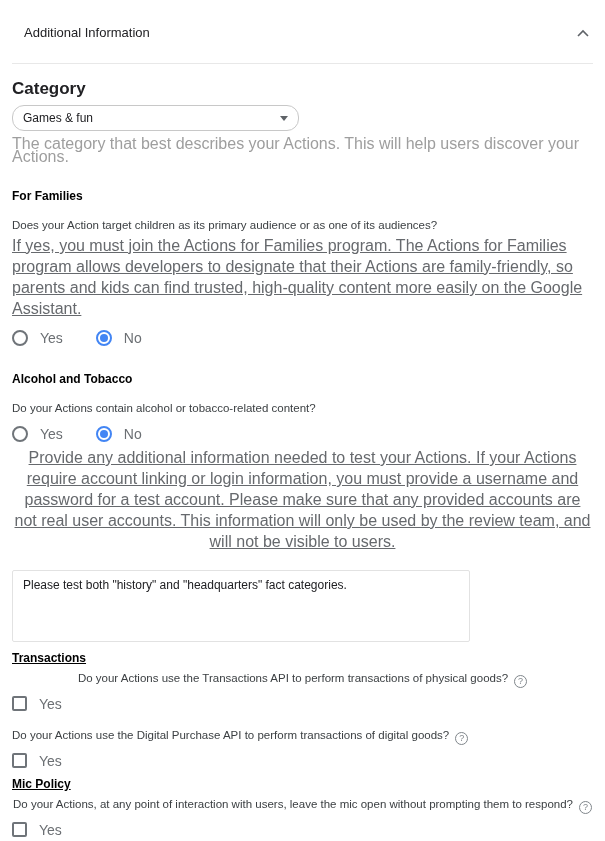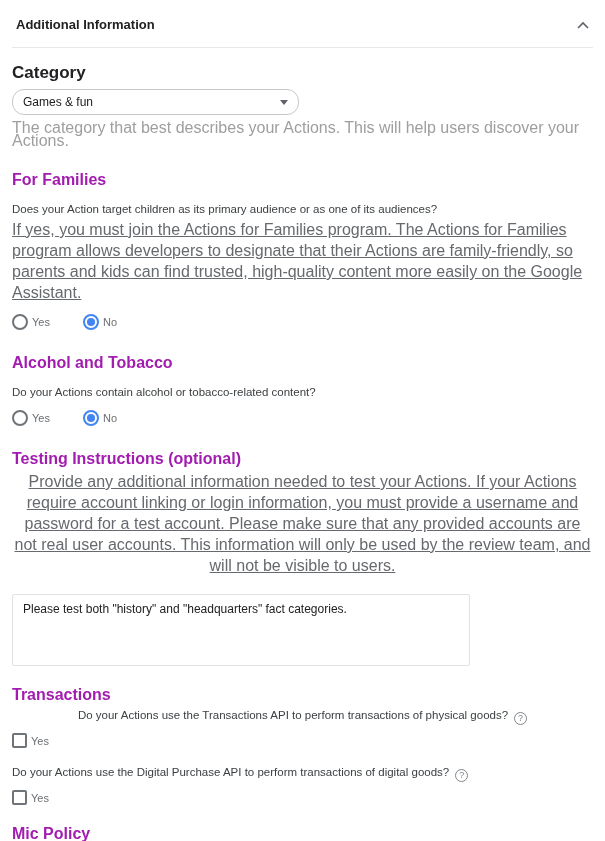--- a/index.html
+++ b/index.html
@@ -16,24 +16,24 @@
   .panel { padding: 0 12px; }
 
   .panel-header {
     display: flex;
     justify-content: space-between;
     align-items: center;
     padding: 13px 0 10px;
     border-bottom: 1px solid #e8e8e8;
   }
   .panel-title {
-    margin: 4px;
+    margin: 12px;
     font-size: 13px;
     line-height: 16px;
-    font-weight: 700;
+    font-weight: 400;
     color: #212124;
   }
   .collapse-btn {
     background: none;
     border: none;
     padding: 2px 4px;
     cursor: pointer;
     display: flex;
     align-items: center;
   }
@@ -69,26 +69,26 @@
 
   .helper {
     margin: 6px 0 0;
     font-size: 16px;
     line-height: 13px;
     color: #9e9e9e;
   }
 
   .section-title {
     margin: 26px 0 0;
-    font-size: 16px;
+    font-size: 12px;
     line-height: 14px;
     font-weight: 700;
-    color: #a21caf;
-  }
-  .section-title.tight { margin-top: 22px; }
+    color: #000000;
+  }
+  .section-title.tight { margin-top: 9px; text-decoration: underline; }
 
   .question {
     margin: 15px 0 0;
     font-size: 11.5px;
     line-height: 14px;
     color: #3c4043;
     max-width: 581px;
   }
   .question.small-gap { margin-top: 6px; text-align: center; }
   .question.q2-gap { margin-top: 17px; }
@@ -121,22 +121,22 @@
   .radio.checked { border-color: #4285f4; }
   .radio.checked::after {
     content: "";
     position: absolute;
     left: 2px; top: 2px;
     width: 8px; height: 8px;
     border-radius: 50%;
     background: #4285f4;
   }
   .radio-label, .checkbox-label {
-    margin-left: 4px;
-    font-size: 11px;
+    margin-left: 12px;
+    font-size: 14px;
     color: #6b6f73;
   }
 
   .testing-textarea {
     display: block;
     margin-top: 18px;
     width: 458px;
     height: 72px;
     border: 1px solid #e2e2e2;
     border-radius: 2px;
@@ -228,21 +228,20 @@
         <span class="radio-label">Yes</span>
       </label>
       <label class="radio-option">
         <span class="radio checked"></span>
         <span class="radio-label">No</span>
       </label>
     </div>
   </section>
 
   <section>
-    <h2 class="section-title">Testing Instructions (optional)</h2>
     <p class="description standalone">Provide any additional information needed to test your Actions. If your Actions require account linking or login information, you must provide a username and password for a test account. Please make sure that any provided accounts are not real user accounts. This information will only be used by the review team, and will not be visible to users.</p>
     <textarea class="testing-textarea" spellcheck="false" style="">Please test both "history" and "headquarters" fact categories.</textarea>
   </section>
 
   <section>
     <h2 class="section-title tight">Transactions</h2>
 
     <p class="question small-gap"><span>Do your Actions use the Transactions API to perform transactions of physical goods?</span><span class="help-icon">?</span></p>
     <label class="checkbox-option">
       <span class="checkbox"></span>
@@ -251,19 +250,20 @@
 
     <p class="question q2-gap"><span>Do your Actions use the Digital Purchase API to perform transactions of digital goods?</span><span class="help-icon">?</span></p>
     <label class="checkbox-option">
       <span class="checkbox"></span>
       <span class="checkbox-label">Yes</span>
     </label>
   </section>
 
   <section>
     <h2 class="section-title tight">Mic Policy</h2>
+    <p class="question small-gap"><span>Do your Actions, at any point of interaction with users, leave the mic open without prompting them to respond?</span><span class="help-icon">?</span></p>
     <label class="checkbox-option">
       <span class="checkbox"></span>
       <span class="checkbox-label">Yes</span>
     </label>
   </section>
 
 </div>
 
 </body></html>

